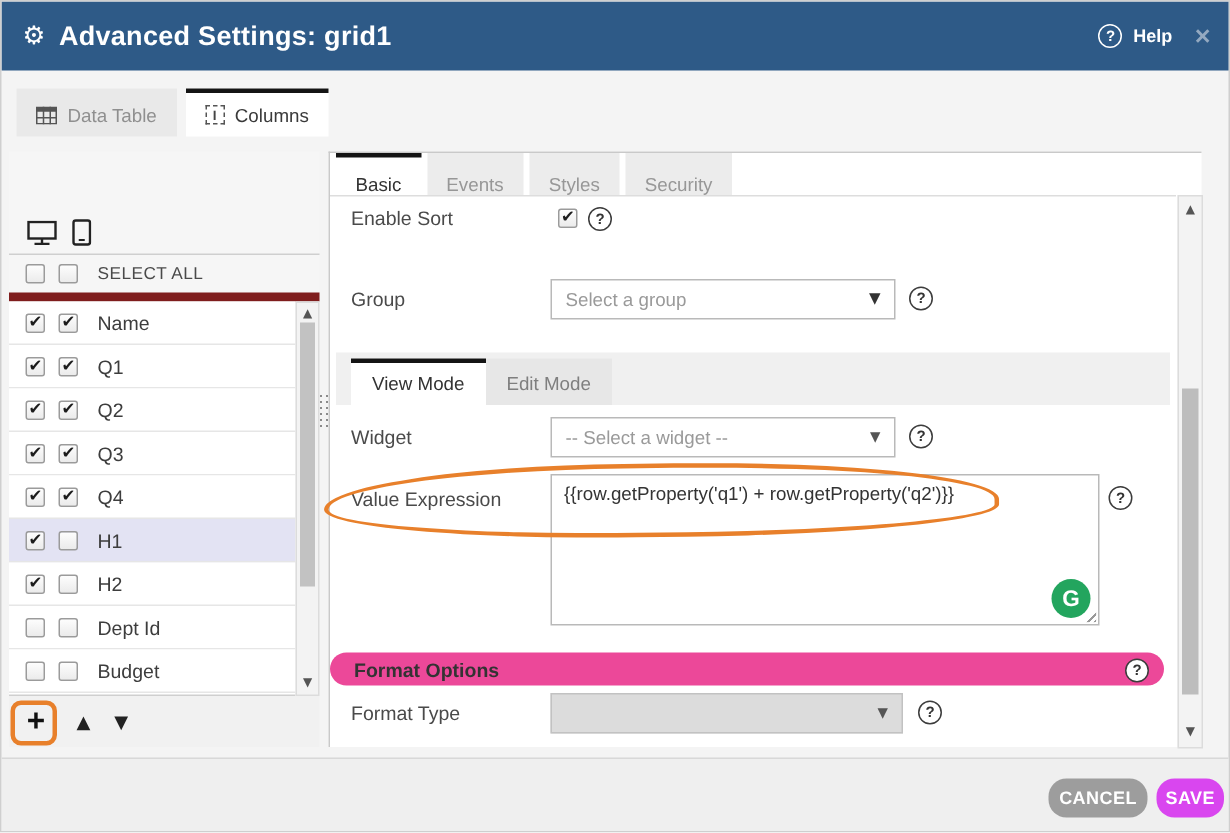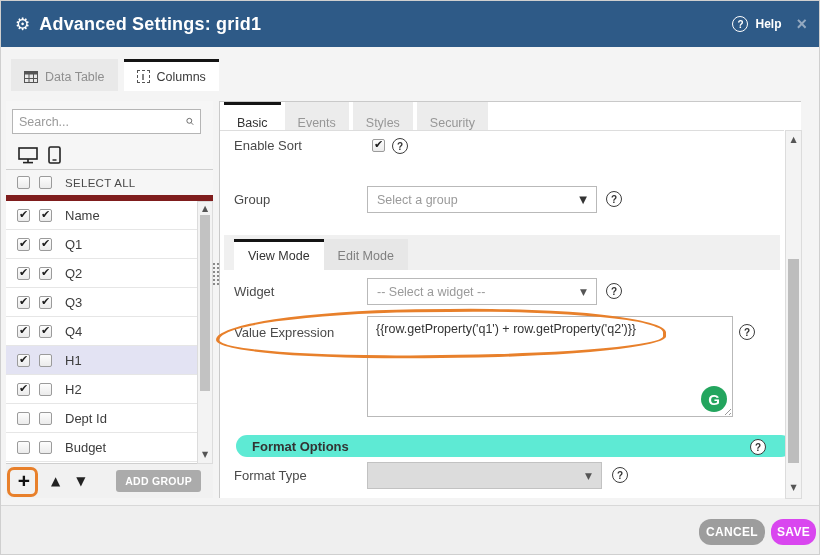--- a/index.html
+++ b/index.html
@@ -73,21 +73,21 @@
   .modeband { position:absolute; left:4px; top:133px; width:556px; height:35px; background:#f0f0f0; }
   .modetabs { position:absolute; left:14px; top:137px; display:flex; }
   .modetab { background:#e7e7e7; color:#7f7f7f; font-size:12.5px; display:inline-flex; align-items:center; padding:12px 14px; height:31px; border-top:3px solid transparent; }
   .modetab.active { background:#fff; color:#333; border-top:3px solid #141414; }
 
   .ta-wrap { position:absolute; left:147px; top:214px; width:366px; height:101px; background:#fff; border:1px solid #b9b9b9; }
   .ta-text { position:absolute; left:0; top:0; right:0; bottom:0; padding:5px 8px; font-size:12.5px; color:#333; white-space:pre-wrap; word-break:break-all; }
   .grammarly { position:absolute; left:333px; top:69px; width:26px; height:26px; border-radius:50%; background:#23a55e; color:#fff; font-size:15px; font-weight:bold; display:flex; align-items:center; justify-content:center; }
   .resize-grip { position:absolute; right:1px; bottom:1px; width:9px; height:9px; background:repeating-linear-gradient(135deg, transparent 0 2px, #999 2px 3px); clip-path:polygon(100% 0, 100% 100%, 0 100%); }
 
-  .fmtband { position:absolute; left:16px; top:333px; width:556px; height:22px; background:#5eead4; display:flex; align-items:center;border-radius:11px; }
+  .fmtband { position:absolute; left:0; top:333px; width:556px; height:22px; background:#ec4899; display:flex; align-items:center;border-radius:11px; }
   .fmtband span { font-size:13px; font-weight:bold; color:#333; margin-left:16px; }
 
   
   .main-scroll { position:absolute; left:565px; top:28px; width:17px; height:369px; background:#f3f3f3; border:1px solid #dcdcdc; }
   .main-scroll .thumb { position:absolute; left:2px; top:128px; width:11px; height:204px; background:#bdbdbd; }
 
   
   .ftr { position:absolute; left:0; top:504px; width:820px; height:51px; background:#efefef; border-top:1px solid #d8d8d8; }
   .btn { position:absolute; top:13px; height:26px; border:0; border-radius:12px; color:#fff; font-weight:bold; font-size:12px; font-family:"Liberation Sans",sans-serif; letter-spacing:.3px; }
   .btn.cancel { left:698px; width:66px; background:#9d9d9d; }
@@ -124,27 +124,20 @@
         </svg>
       <span>Data Table</span>
     </div>
     <div class="tab active">
       <span class="icon-colsel">I</span>
       <span>Columns</span>
     </div>
   </div>
 
   <div class="sidebar">
-    <div class="searchbox">
-      <input type="text" placeholder="Search..." style="">
-      <svg width="15" height="15" viewBox="0 0 15 15">
-          <circle cx="6.2" cy="6.2" r="4.6" fill="none" stroke="#333" stroke-width="1.3"></circle>
-          <line x1="9.7" y1="9.7" x2="13.6" y2="13.6" stroke="#333" stroke-width="1.3"></line>
-        </svg>
-    </div>
 
     <div class="devrow">
       <svg width="20" height="17" viewBox="0 0 20 17">
           <rect x="1" y="1" width="18" height="11" fill="none" stroke="#222" stroke-width="1.6"></rect>
           <line x1="10" y1="12" x2="10" y2="15" stroke="#222" stroke-width="1.6"></line>
           <line x1="5" y1="15.6" x2="15" y2="15.6" stroke="#222" stroke-width="1.6"></line>
         </svg>
       <svg width="13" height="18" viewBox="0 0 13 18">
           <rect x="1" y="1" width="11" height="16" rx="1.5" fill="none" stroke="#222" stroke-width="1.6"></rect>
           <line x1="4.5" y1="14" x2="8.5" y2="14" stroke="#222" stroke-width="1.4"></line>
@@ -208,21 +201,20 @@
     <div class="sb-scroll">
       <span class="scroll-arrow" style="top:3px">▲</span>
       <div class="thumb"></div>
       <span class="scroll-arrow" style="bottom:4px">▼</span>
     </div>
 
     <div class="sb-toolbar">
       <span class="plus-btn">+</span>
       <span class="arrow-btn">▲</span>
       <span class="arrow-btn">▼</span>
-      <button class="addgroup-btn">ADD GROUP</button>
     </div>
   </div>
 
   <div class="splitter"></div>
 
   <div class="main">
     <div class="subtabs">
       <div class="subtab active">
           <span>Basic</span>
         </div>

